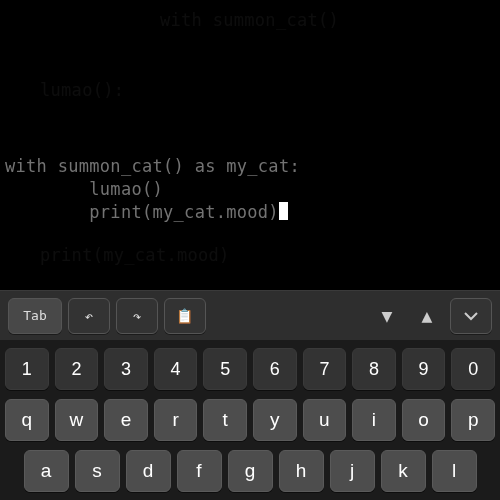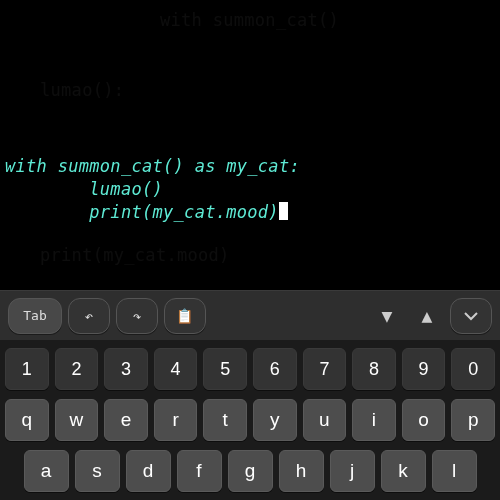--- a/index.html
+++ b/index.html
@@ -24,24 +24,23 @@
     left: 20px;
     white-space: pre;
     color: rgba(255,255,255,0.05);
     letter-spacing: 0.3px;
   }
   .code-block {
     position: absolute;
     left: 5px;
     top: 155px;
     white-space: pre;
-    color: #5eead4;
+    color: #737373;
     line-height: 23px;
     letter-spacing: 0.3px;
-    font-style: italic;
   }
   .cursor {
     display: inline-block;
     width: 9px;
     height: 18px;
     background: #fff;
     vertical-align: -2px;
   }
   .toolbar {
     position: absolute;
@@ -54,21 +53,21 @@
     display: flex;
     align-items: center;
     gap: 6px;
     padding: 0 8px;
     box-sizing: border-box;
   }
   .tool-btn {
     width: 40px;
     height: 34px;
     background: #484848;
-    border-radius: 12px;
+    border-radius: 6px;
     border: 1px solid #555;
     display: flex;
     align-items: center;
     justify-content: center;
     color: #ddd;
     font-size: 14px;
     box-shadow: 0 1px 0 rgba(0,0,0,0.4);
   }
   .tool-btn.dark {
     background: #333;

